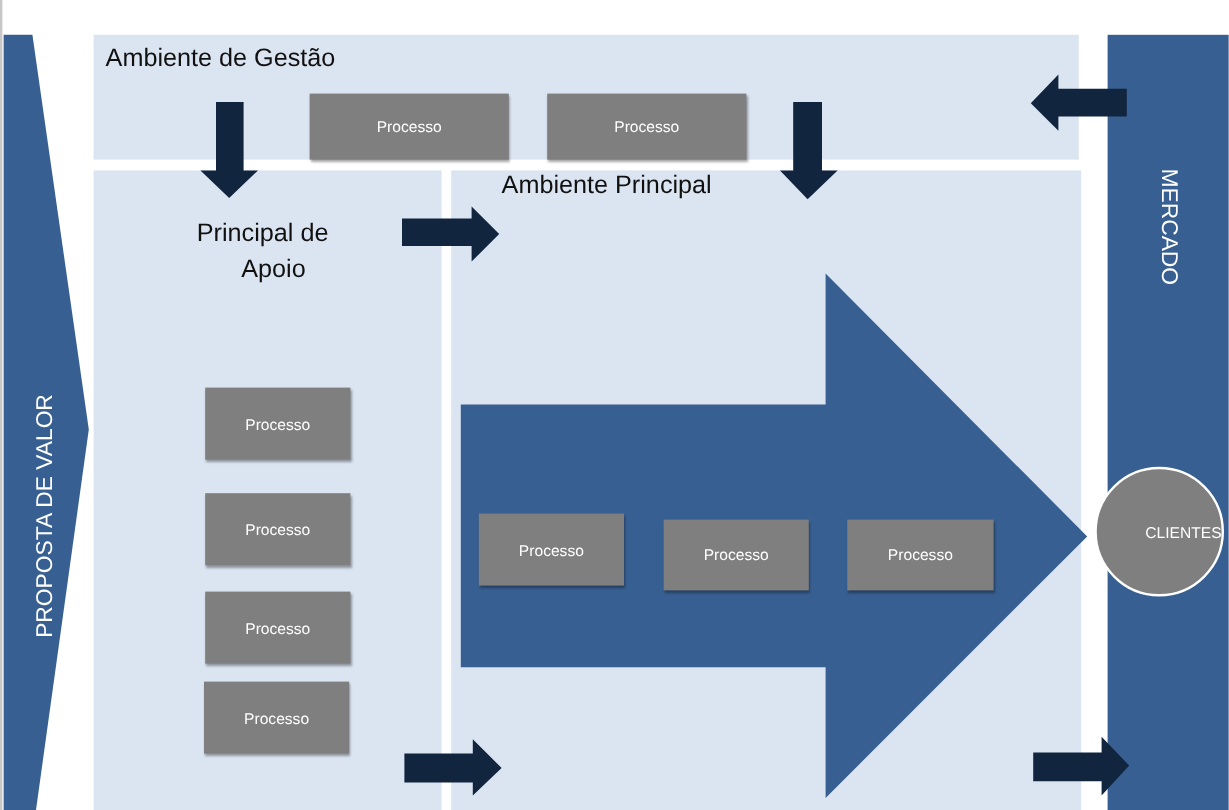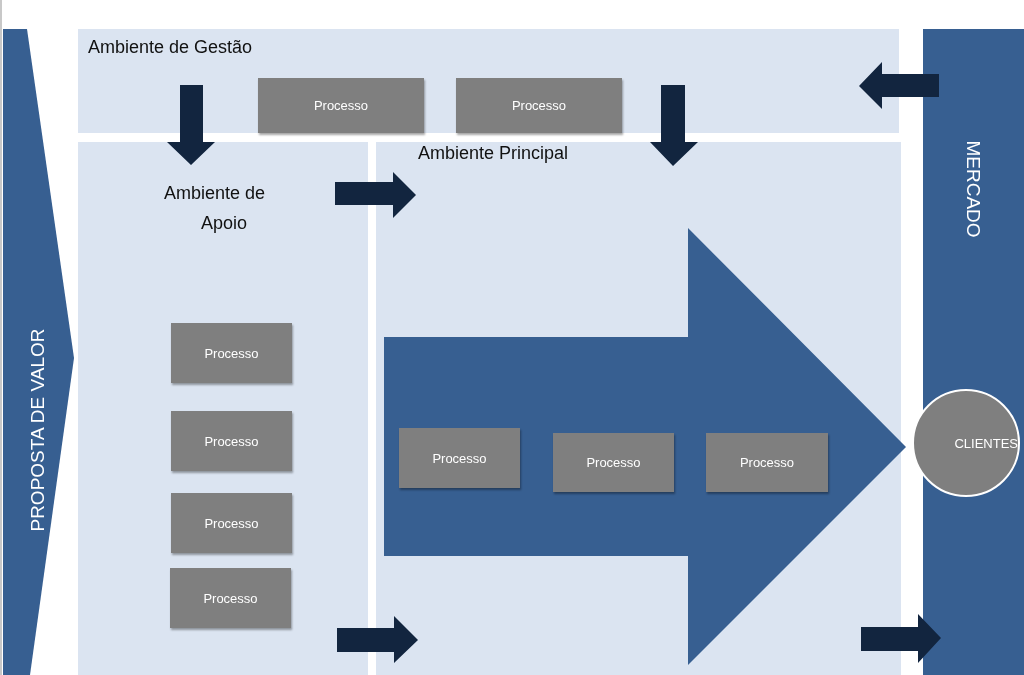--- a/index.html
+++ b/index.html
@@ -1,19 +1,19 @@
 <!DOCTYPE html>
 <html><head>
 <meta charset="utf-8">
 <style>
   html, body { margin: 0; padding: 0; }
   body { width: 1024px; height: 675px; background: #ffffff; position: relative; overflow: hidden; font-family: "Liberation Sans", sans-serif; }
   .border-line { position: absolute; left: 0; top: 0; width: 2px; height: 675px; background: #c8c8c8; }
   .panel { position: absolute; background: #dbe4f1; }
-  .label { position: absolute; color: #111; font-size: 18px; white-space: nowrap; }
+  .label { position: absolute; color: #111; font-size: 21px; white-space: nowrap; }
   .proc { position: absolute; background: #7f7f7f; color: #fff; font-size: 13px; display: flex; align-items: center; justify-content: center; box-shadow: 1px 2px 2px rgba(0,0,0,0.35); margin-top: 12px; }
   svg.overlay { position: absolute; left: 0; top: 0; }
   .vtext { position: absolute; color: #fff; font-size: 19px; white-space: nowrap; }
   .circle { position: absolute; left: 912px; top: 389px; width: 108px; height: 108px; border-radius: 50%; background: #7f7f7f; border: 2px solid #fff; color: #fff; font-size: 13px; display: flex; align-items: center; justify-content: flex-end; box-sizing: border-box; }
 </style>
 </head>
 <body>
 
 <div class="border-line"></div>
 
@@ -31,21 +31,21 @@
   <polygon points="335,182 393,182 393,172 416,195 393,218 393,205 335,205" fill="#12253f"></polygon>
   <polygon points="939,74 882,74 882,62 859,86 882,109 882,97 939,97" fill="#12253f"></polygon>
   <polygon points="337,628 394,628 394,616 418,640 394,663 394,652 337,652" fill="#12253f"></polygon>
   <polygon points="861,627 918,627 918,614 941,638 918,663 918,651 861,651" fill="#12253f"></polygon>
 </svg>
 
 <div class="vtext" style="left:38px;top:430px;transform:translate(-50%,-50%) rotate(-90deg);">PROPOSTA DE VALOR</div>
 <div class="vtext" style="left:973px;top:189px;transform:translate(-50%,-50%) rotate(90deg);">MERCADO</div>
 
 <div class="label" style="left:88px;top:37px;">Ambiente de Gestão</div>
-<div class="label" style="left:164px;top:183px;">Ambiente de</div>
+<div class="label" style="left:164px;top:183px;">Principal de</div>
 <div class="label" style="left:201px;top:213px;text-align:right;">Apoio</div>
 <div class="label" style="left:418px;top:143px;">Ambiente Principal</div>
 
 <div class="proc" style="left:258px;top:66px;width:166px;height:55px;">Processo</div>
 <div class="proc" style="left:456px;top:66px;width:166px;height:55px;">Processo</div>
 
 <div class="proc" style="left:171px;top:311px;width:121px;height:60px;">Processo</div>
 <div class="proc" style="left:171px;top:399px;width:121px;height:60px;">Processo</div>
 <div class="proc" style="left:171px;top:481px;width:121px;height:60px;">Processo</div>
 <div class="proc" style="left:170px;top:556px;width:121px;height:60px;">Processo</div>

